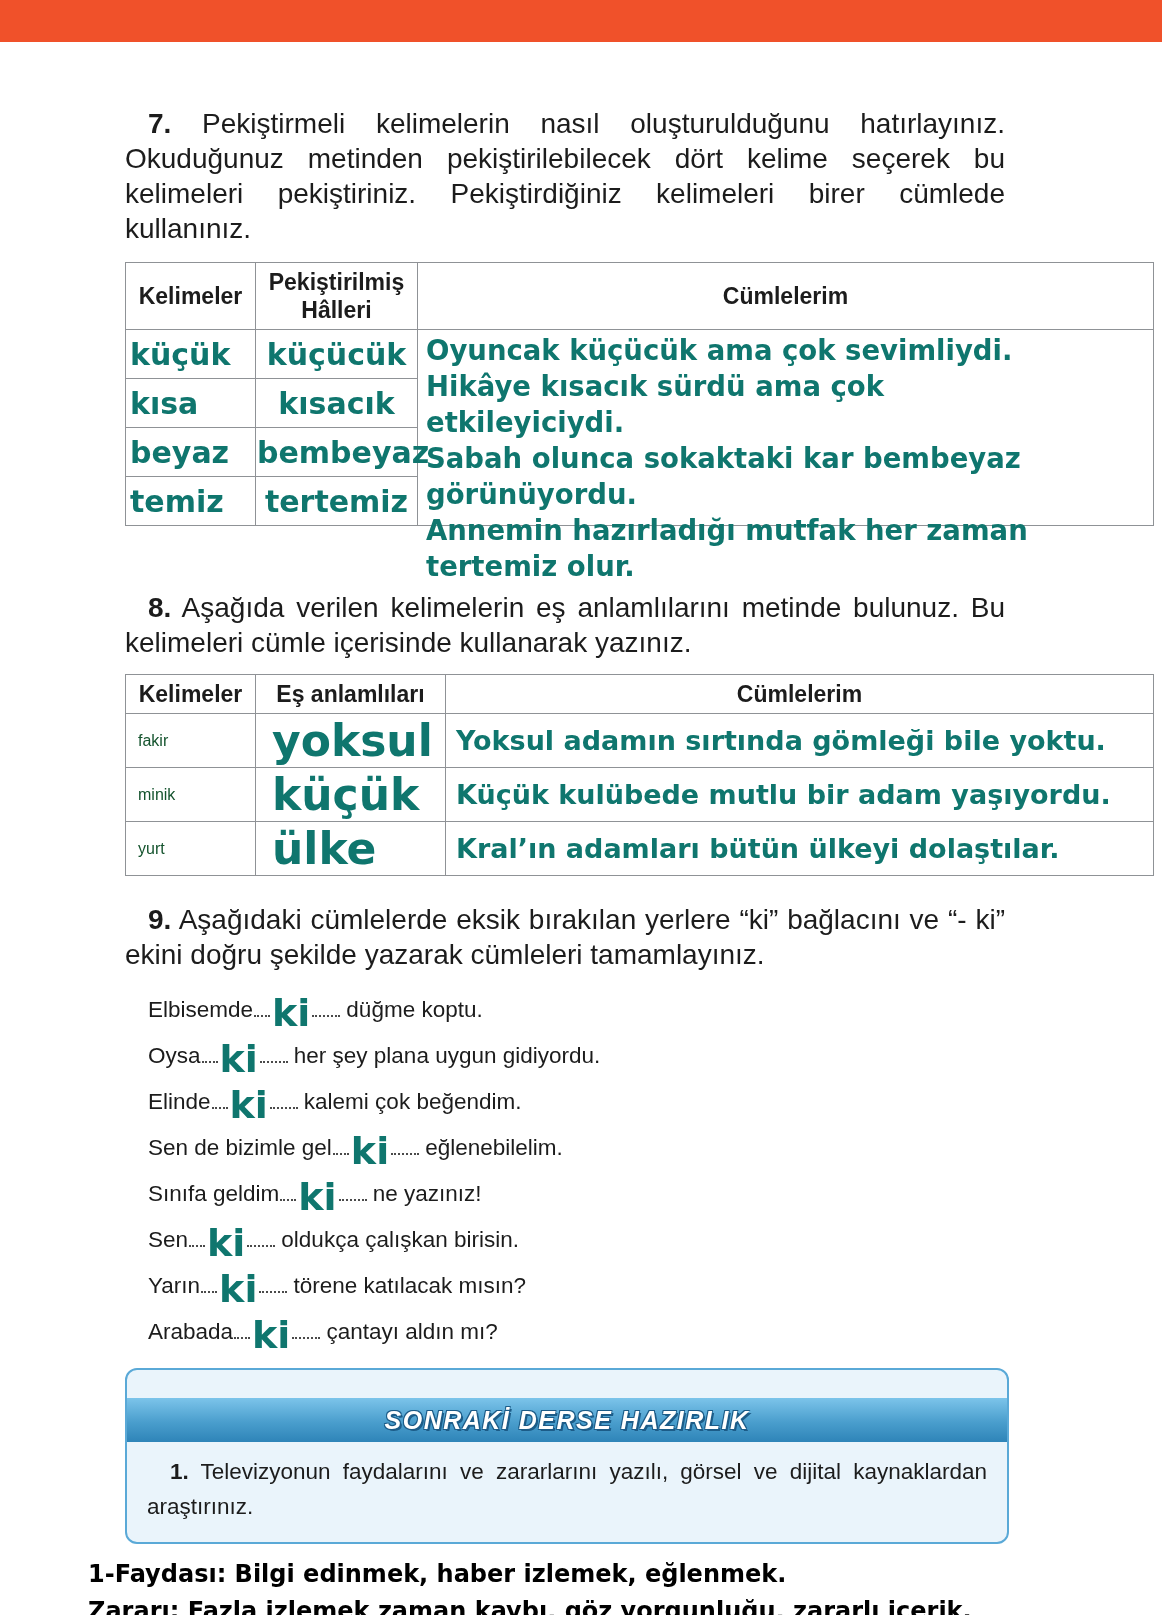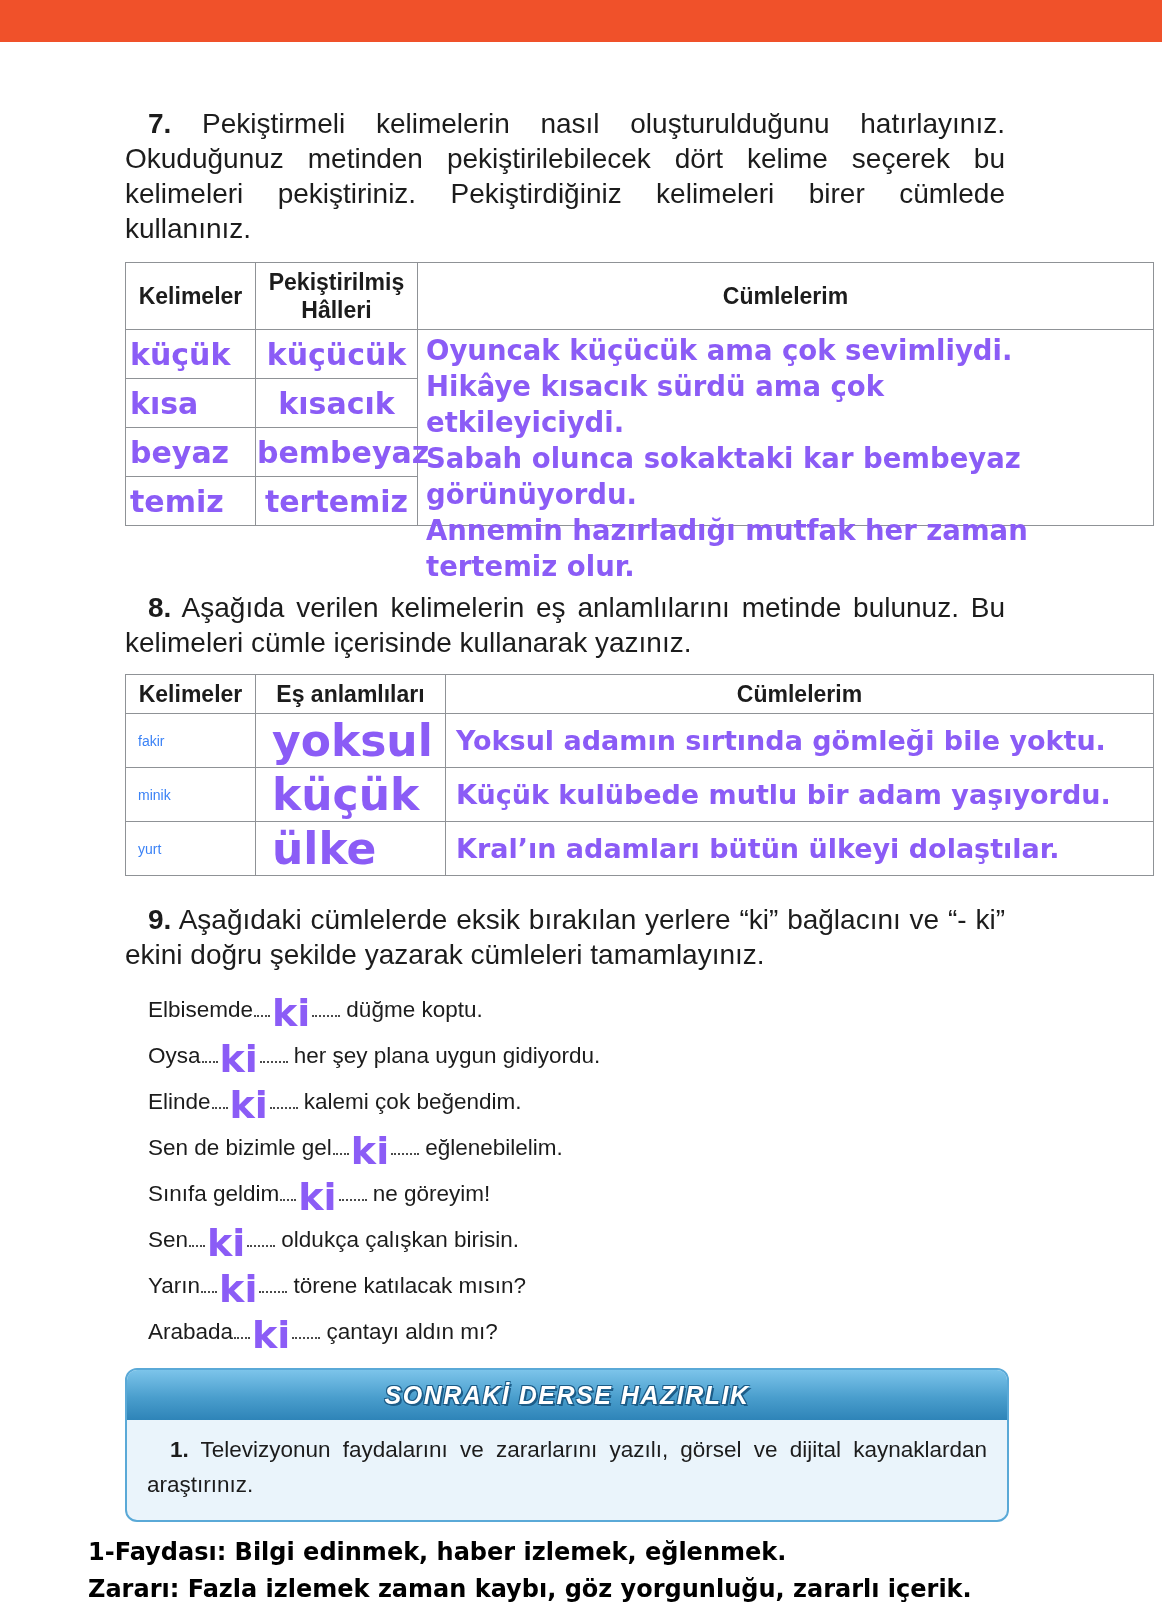--- a/index.html
+++ b/index.html
@@ -11,50 +11,50 @@
   .content { padding:0 157px 0 125px; }
 
   
   .para { font-size:28px; line-height:35px; text-align:justify; margin:0; text-indent:23px; }
   .para .num { font-weight:bold; }
   .p7 { margin-top:64px; }
   .p8 { margin-top:64px; }
   .p9 { margin-top:26px; }
 
   
-  .hw { font-family:"DejaVu Sans", sans-serif; font-weight:bold; color:#8b5cf6; }
+  .hw { font-family:"DejaVu Sans", sans-serif; font-weight:bold; color:#0f766e; }
 
   
   table.wtable { border-collapse:collapse; table-layout:fixed; width:1029px; }
   .wtable th, .wtable td { border:1px solid #8f9296; }
   .wtable th { font-weight:bold; font-size:23px; text-align:center; padding:5px 4px; line-height:28px; background:#ffffff; }
   .t7wrap { margin-top:16px; }
   .t7 td { height:46px; vertical-align:middle; }
   .t7 .w { font-size:30px; padding-left:4px; }
   .t7 .a { font-size:30px; text-align:center; }
   .t7 .scell { vertical-align:top; padding:2px 0 0 8px; }
   .soverflow { height:176px; width:660px; overflow:visible; }
   .soverflow .s { font-size:27.5px; line-height:36px; }
   .t8wrap { margin-top:14px; }
   .t8 td { height:50px; vertical-align:middle; }
-  .t8 .pw { font-size:14px; padding-left:12px; color:#3b82f6; }
+  .t8 .pw { font-size:16px; padding-left:12px; color:#14532d; }
   .t8 .syn { font-size:44px; padding-left:16px; }
   .t8 .sent { font-size:27px; padding-left:10px; white-space:nowrap; overflow:visible; }
 
   
   .ki-list { margin-top:16px; margin-left:23px; }
   .ki-line { font-size:22.5px; line-height:32px; margin:0 0 8px 0; white-space:nowrap; }
   .dots { display:inline-block; height:5px; border-bottom:2.5px dotted #4a4a4a; }
   .dots.pre { width:16px; margin-left:1px; }
   .dots.post { width:28px; margin-right:6px; }
   .ki-ans { font-size:38px; margin:0 2px; position:relative; top:9px; }
 
   
   .prep-box { width:880px; margin-top:20px; background:#eaf4fb; border:2px solid #5aa9d7; border-radius:12px; overflow:hidden; }
-  .prep-header { height:50px; background:linear-gradient(180deg,#7cc4ea 0%,#4a9ecd 55%,#2e84b8 100%); display:flex; align-items:center; justify-content:center; }
+  .prep-header { height:44px; background:linear-gradient(180deg,#7cc4ea 0%,#4a9ecd 55%,#2e84b8 100%); display:flex; align-items:center; justify-content:center;margin-top:28px; }
   .prep-title {
     color:#ffffff; font-weight:bold; font-style:italic; font-size:25px; letter-spacing:1.5px;
     text-shadow: 2px 2px 0 #1c5c88, -1px -1px 0 #1c5c88, 1px -1px 0 #1c5c88, -1px 1px 0 #1c5c88;
   }
   .prep-text { margin:12px 20px 18px 20px; font-size:22.5px; line-height:35px; text-align:justify; text-indent:23px; }
   .prep-text .num { font-weight:bold; }
 
   
   .hw-answers { margin-top:12px; margin-left:-37px; color:#d92520; }
   .hw-answers .hw-line { font-family:"DejaVu Sans", sans-serif; font-weight:bold; font-size:24px; line-height:37px; margin:0; white-space:nowrap; color:#000000; }
@@ -149,21 +149,21 @@
       </table>
     </div>
 
     <p class="para p9"><b class="num">9.</b> <span>Aşağıdaki cümlelerde eksik bırakılan yerlere “ki” bağlacını ve “- ki” ekini doğru şekilde yazarak cümleleri tamamlayınız.</span></p>
 
     <div class="ki-list">
       <div class="ki-line"><span>Elbisemde</span><span class="dots pre"></span><span class="hw ki-ans">ki</span><span class="dots post"></span><span>düğme koptu.</span></div>
       <div class="ki-line"><span>Oysa</span><span class="dots pre"></span><span class="hw ki-ans">ki</span><span class="dots post"></span><span>her şey plana uygun gidiyordu.</span></div>
       <div class="ki-line"><span>Elinde</span><span class="dots pre"></span><span class="hw ki-ans">ki</span><span class="dots post"></span><span>kalemi çok beğendim.</span></div>
       <div class="ki-line"><span>Sen de bizimle gel</span><span class="dots pre"></span><span class="hw ki-ans">ki</span><span class="dots post"></span><span>eğlenebilelim.</span></div>
-      <div class="ki-line"><span>Sınıfa geldim</span><span class="dots pre"></span><span class="hw ki-ans">ki</span><span class="dots post"></span><span>ne göreyim!</span></div>
+      <div class="ki-line"><span>Sınıfa geldim</span><span class="dots pre"></span><span class="hw ki-ans">ki</span><span class="dots post"></span><span>ne yazınız!</span></div>
       <div class="ki-line"><span>Sen</span><span class="dots pre"></span><span class="hw ki-ans">ki</span><span class="dots post"></span><span>oldukça çalışkan birisin.</span></div>
       <div class="ki-line"><span>Yarın</span><span class="dots pre"></span><span class="hw ki-ans">ki</span><span class="dots post"></span><span>törene katılacak mısın?</span></div>
       <div class="ki-line"><span>Arabada</span><span class="dots pre"></span><span class="hw ki-ans">ki</span><span class="dots post"></span><span>çantayı aldın mı?</span></div>
     </div>
 
     <div class="prep-box">
       <div class="prep-header">
         <span class="prep-title">SONRAKİ DERSE HAZIRLIK</span>
       </div>
       <p class="prep-text"><b class="num">1.</b> <span>Televizyonun faydalarını ve zararlarını yazılı, görsel ve dijital kaynaklardan araştırınız.</span></p>

